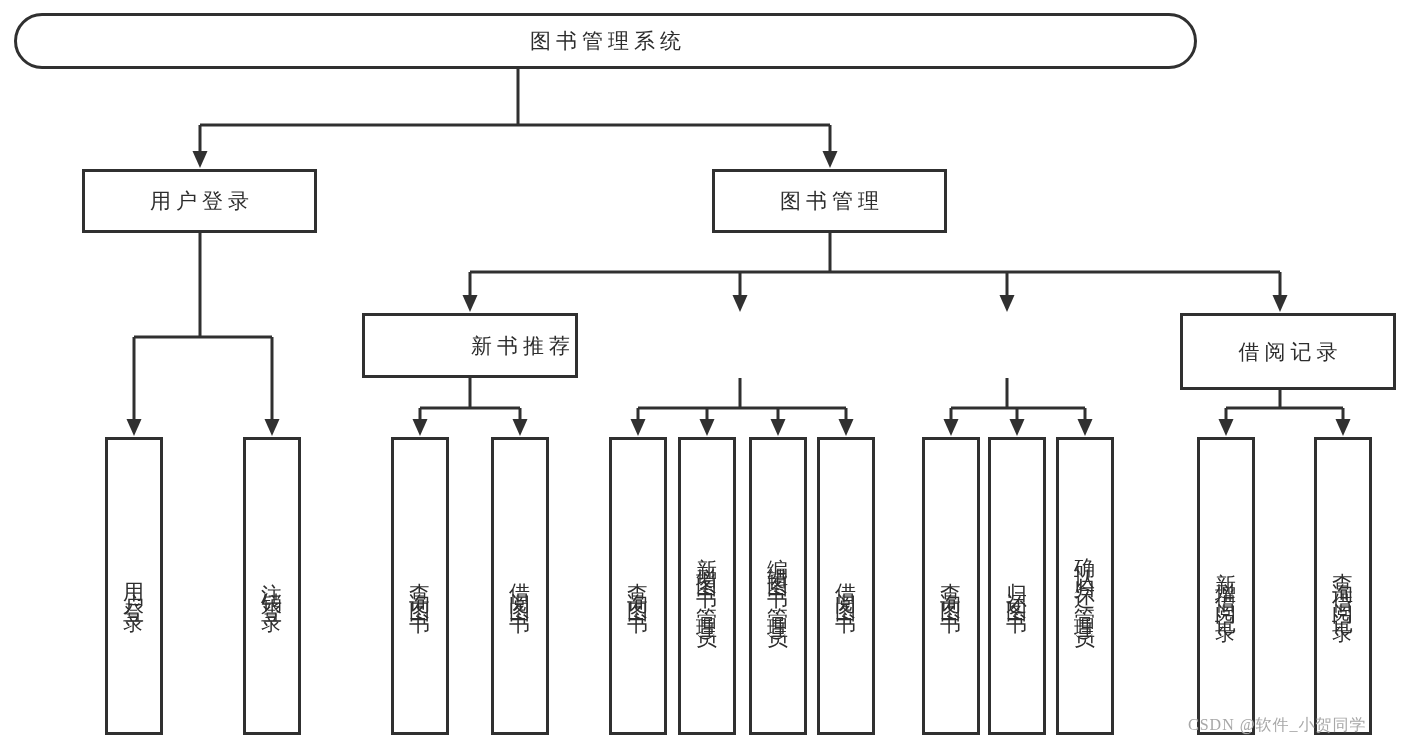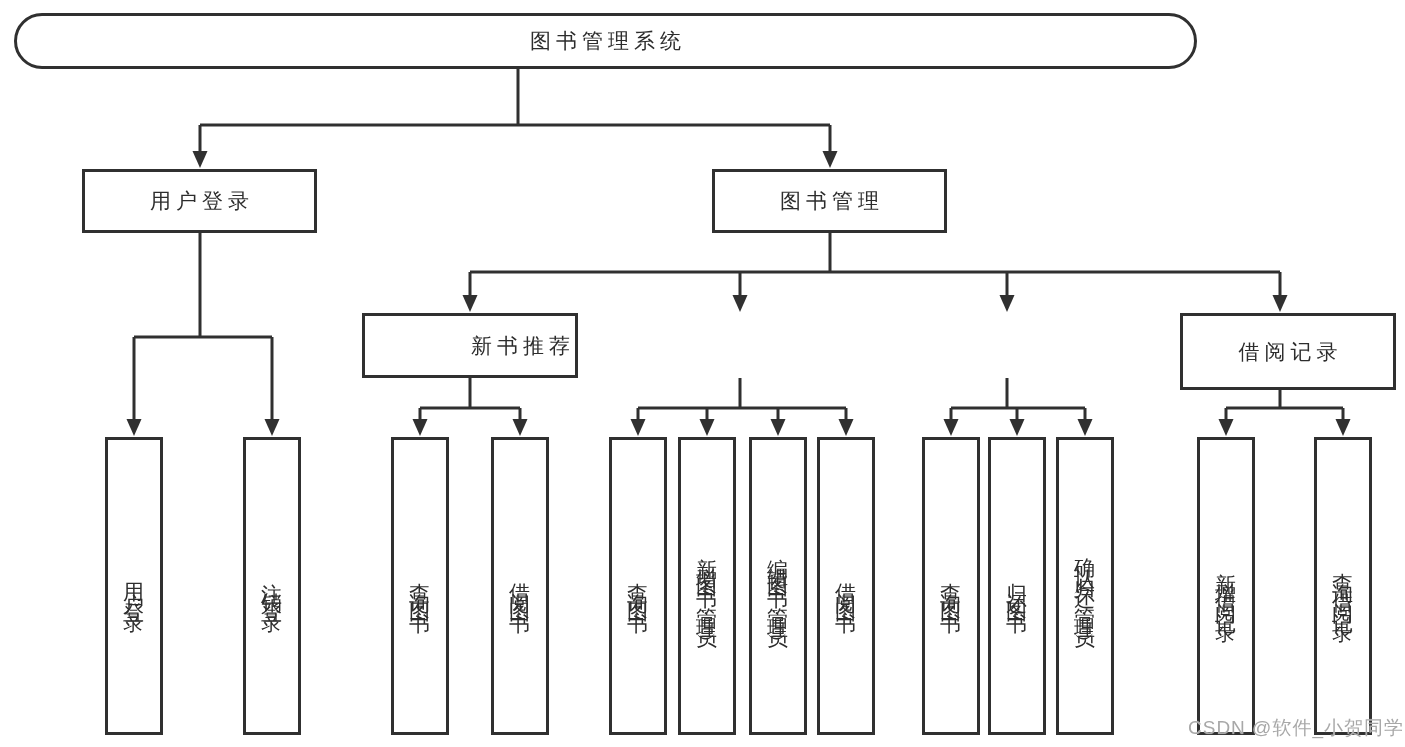--- a/index.html
+++ b/index.html
@@ -71,26 +71,27 @@
   .leaf-8 {left:817px;}
   .leaf-9 {left:922px;}
   .leaf-10{left:988px;}
   .leaf-11{left:1056px;}
   .leaf-12{left:1197px;}
   .leaf-13{left:1314px;}
 
   .watermark{
     position:absolute;
     left:1188px;top:715px;
-    font-size:19px;
+    font-size:16px;
     color:var(--watermark);
     letter-spacing:1px;
     white-space:nowrap;
     z-index:5;
     text-shadow:0 0 1px rgba(255,255,255,.8);
+    font-family:Liberation Serif, serif;
   }
 </style>
 </head>
 <body>
 
 <div class="canvas">
 
   <svg class="connectors" viewBox="0 0 1405 747">
     <g>
       <path d="M518 69 V125 M200 125 H830 M200 125 V151 M830 125 V151"></path>

